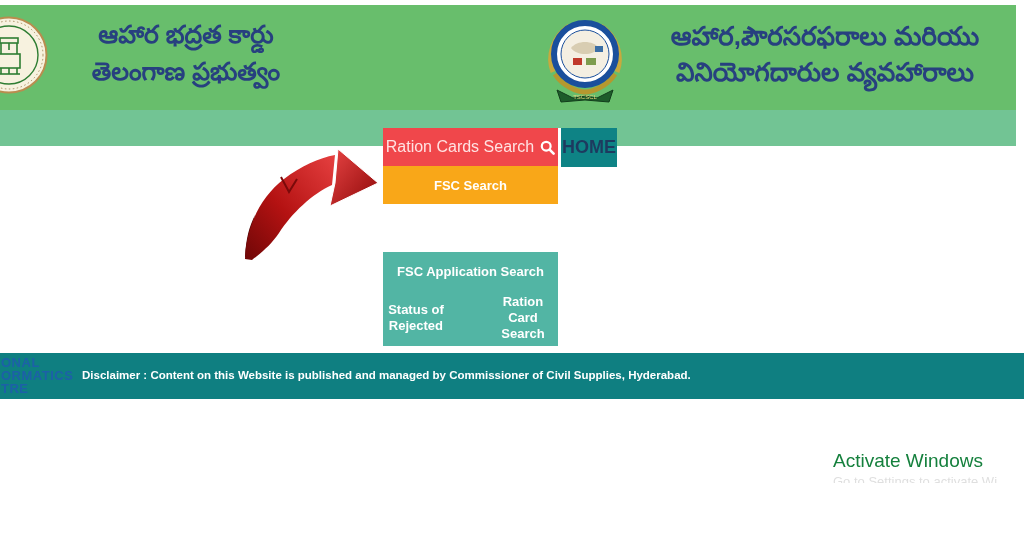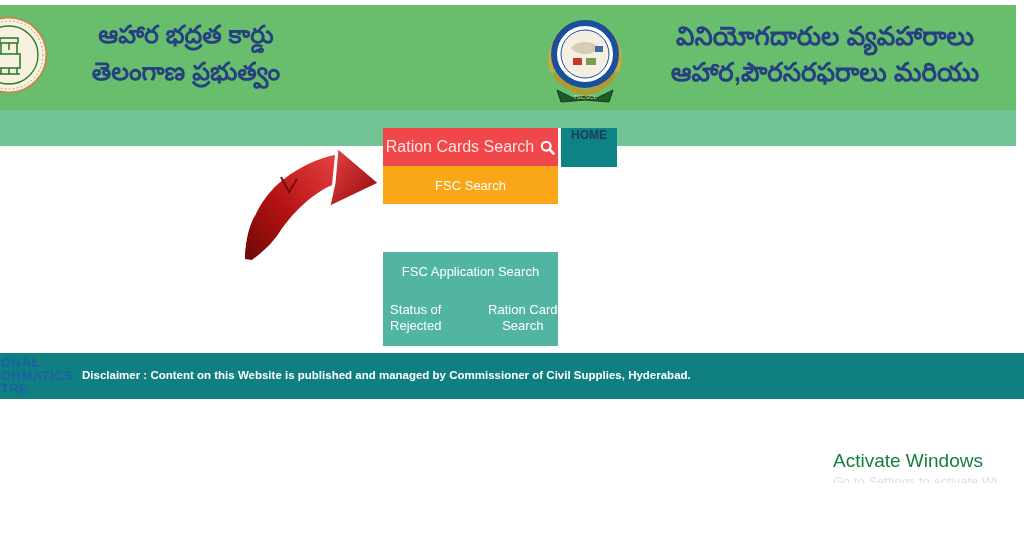--- a/index.html
+++ b/index.html
@@ -28,30 +28,30 @@
     color:var(--title_navy);font-weight:bold;font-size:26px;line-height:36px;
   }
   
   .menu{position:absolute;left:383px;top:128px;width:175px;}
   .menu-header{
     height:38px;background:var(--menu_red);color:#ffe2e2;
     display:flex;align-items:center;justify-content:center;gap:6px;
     font-size:16px;cursor:pointer;
   }
   .menu-item{
-    color:#ffffff;font-weight:normal;font-size:13px;text-align:center;
+    color:#ffffff;font-weight:bold;font-size:13px;text-align:center;
     display:flex;align-items:center;justify-content:center;cursor:pointer;
   }
   .mi-orange{height:38px;background:var(--menu_orange);}
   .mi-teal1{height:38px;background:var(--menu_teal);margin-top:48px;}
   .mi-teal2{height:56px;background:var(--menu_teal);flex-direction:row;line-height:16px;gap:39px;}
   .home-btn{
     position:absolute;left:561px;top:128px;width:56px;height:39px;
-    background:var(--home_teal);color:#1d3a5f;font-size:12px;font-weight:bold;
-    display:flex;align-items:flex-start;justify-content:center;cursor:pointer;
+    background:var(--home_teal);color:#1d3a5f;font-size:18px;font-weight:bold;
+    display:flex;align-items:center;justify-content:center;cursor:pointer;
     border-left:3px solid #ffffff;box-sizing:content-box;margin-left:-3px;
   }
   .arrow-annot{position:absolute;left:237px;top:143px;width:145px;height:120px;}
   
   .footer-band{
     position:absolute;left:0;top:353px;width:1024px;height:46px;
     background:var(--footer_teal);
   }
   .nic-block{
     position:absolute;left:1px;top:356px;width:80px;
@@ -108,22 +108,22 @@
       <path d="M28 36 C 34 28, 50 28, 56 36 C 50 44, 34 44, 28 36 Z" fill="#d8cdb2"></path>
       <rect x="30" y="46" width="9" height="7" fill="#c0392b"></rect>
       <rect x="43" y="46" width="10" height="7" fill="#7d9c4e"></rect>
       <rect x="52" y="34" width="8" height="6" fill="#3b6ea5"></rect>
       <path d="M14 78 L 30 86 L 42 84 L 54 86 L 70 78 L 66 90 L 42 88 L 18 90 Z" fill="#1d5c2a" stroke="#123d1b" stroke-width="1"></path>
       <text x="42" y="87" text-anchor="middle" font-size="6" fill="#e8d27a" font-family="Liberation Sans, sans-serif">TSCSCL</text>
     </svg>
   </div>
 
   <div class="title-right">
+    <div>ఆహార,పౌరసరఫరాలు మరియు</div>
     <div>వినియోగదారుల వ్యవహారాలు</div>
-    <div>ఆహార,పౌరసరఫరాలు మరియు</div>
   </div>
 
   <div class="menu">
     <div class="menu-header">
       <span>Ration Cards Search</span>
       <span style="display:inline-flex;">
         <svg width="15" height="15" viewBox="0 0 15 15">
           <circle cx="6.2" cy="6.2" r="4.4" fill="none" stroke="#ffffff" stroke-width="2.2"></circle>
           <line x1="9.6" y1="9.6" x2="13.6" y2="13.6" stroke="#ffffff" stroke-width="2.6" stroke-linecap="round"></line>
         </svg>

